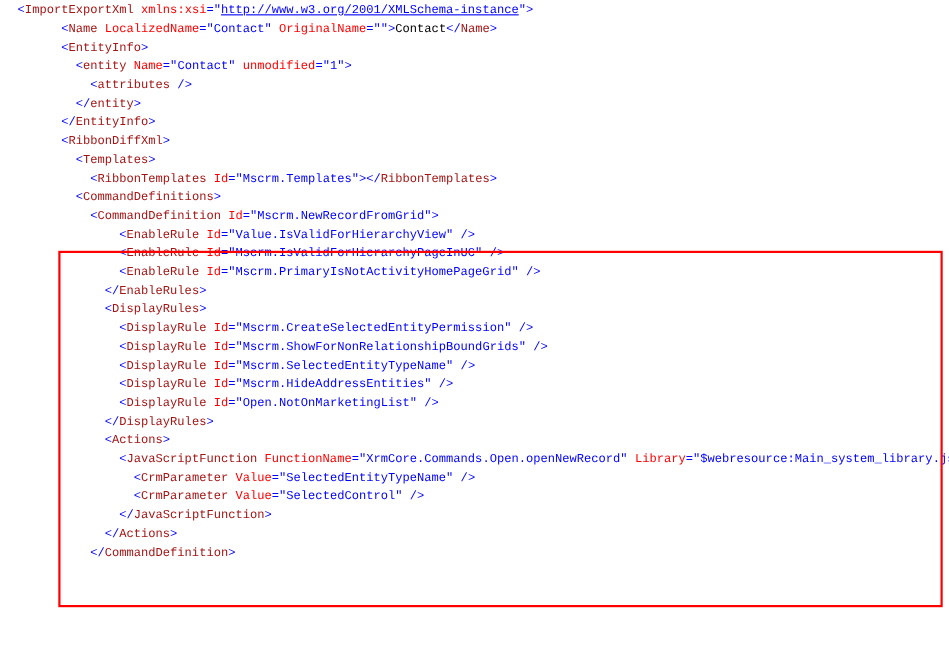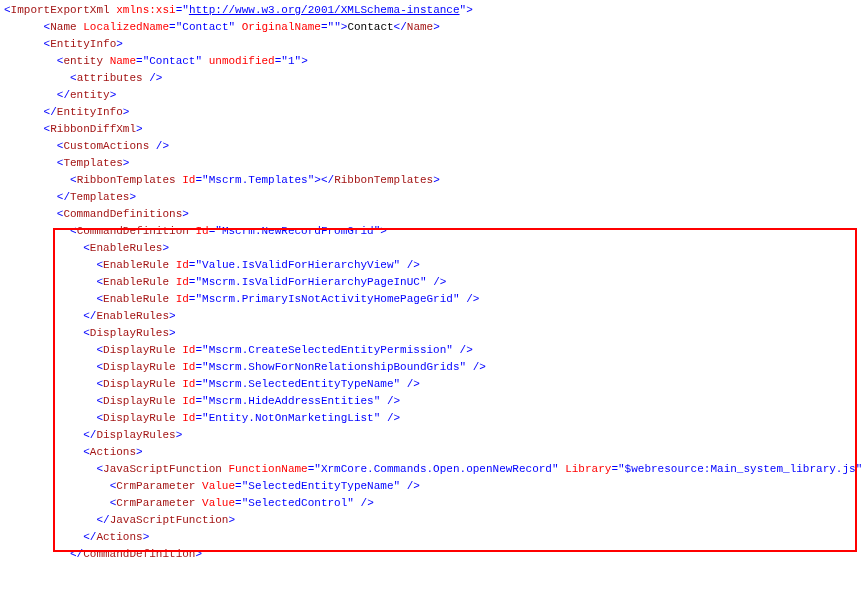--- a/index.html
+++ b/index.html
@@ -6,21 +6,21 @@
     margin: 0;
     background: #fff;
     font-family: Consolas, "Courier New", monospace;
     font-size: 11px;
     line-height: 17px;
     color: #000;
     padding: 2px 0 8px 0;
   }
   .line {
     white-space: pre;
-    padding-left: 4px;
+    padding-left: 16px;
   }
   .b  { color: #0000ff; }   
   .tag{ color: #a31515; }   
   .att{ color: #ff0000; }   
   .val{ color: #0000ff; }   
   .lnk{ color: #0000ff; text-decoration: underline; }
   .txt{ color: #000; }
 
   .highlight-box {
     position: absolute;
@@ -37,37 +37,34 @@
 
 <div id="code">
     <div class="line"><span class="b">&lt;</span><span class="tag">ImportExportXml</span> <span class="att">xmlns:xsi</span><span class="b">=</span><span class="b">"</span><span class="lnk">http://www.w3.org/2001/XMLSchema-instance</span><span class="b">"</span><span class="b">&gt;</span></div>
     <div class="line">      <span class="b">&lt;</span><span class="tag">Name</span> <span class="att">LocalizedName</span><span class="b">=</span><span class="b">"</span><span class="val">Contact</span><span class="b">"</span> <span class="att">OriginalName</span><span class="b">=</span><span class="b">"</span><span class="val"></span><span class="b">"</span><span class="b">&gt;</span><span class="txt">Contact</span><span class="b">&lt;/</span><span class="tag">Name</span><span class="b">&gt;</span></div>
     <div class="line">      <span class="b">&lt;</span><span class="tag">EntityInfo</span><span class="b">&gt;</span></div>
     <div class="line">        <span class="b">&lt;</span><span class="tag">entity</span> <span class="att">Name</span><span class="b">=</span><span class="b">"</span><span class="val">Contact</span><span class="b">"</span> <span class="att">unmodified</span><span class="b">=</span><span class="b">"</span><span class="val">1</span><span class="b">"</span><span class="b">&gt;</span></div>
     <div class="line">          <span class="b">&lt;</span><span class="tag">attributes</span><span class="b"> /&gt;</span></div>
     <div class="line">        <span class="b">&lt;/</span><span class="tag">entity</span><span class="b">&gt;</span></div>
     <div class="line">      <span class="b">&lt;/</span><span class="tag">EntityInfo</span><span class="b">&gt;</span></div>
     <div class="line">      <span class="b">&lt;</span><span class="tag">RibbonDiffXml</span><span class="b">&gt;</span></div>
-    <div class="line">        <span class="b">&lt;</span><span class="tag">CustomActions</span><span class="b"> /&gt;</span></div>
     <div class="line">        <span class="b">&lt;</span><span class="tag">Templates</span><span class="b">&gt;</span></div>
     <div class="line">          <span class="b">&lt;</span><span class="tag">RibbonTemplates</span> <span class="att">Id</span><span class="b">=</span><span class="b">"</span><span class="val">Mscrm.Templates</span><span class="b">"</span><span class="b">&gt;</span><span class="b">&lt;/</span><span class="tag">RibbonTemplates</span><span class="b">&gt;</span></div>
-    <div class="line">        <span class="b">&lt;/</span><span class="tag">Templates</span><span class="b">&gt;</span></div>
     <div class="line">        <span class="b">&lt;</span><span class="tag">CommandDefinitions</span><span class="b">&gt;</span></div>
     <div class="line">          <span class="b">&lt;</span><span class="tag">CommandDefinition</span> <span class="att">Id</span><span class="b">=</span><span class="b">"</span><span class="val">Mscrm.NewRecordFromGrid</span><span class="b">"</span><span class="b">&gt;</span></div>
-    <div class="line">            <span class="b">&lt;</span><span class="tag">EnableRules</span><span class="b">&gt;</span></div>
     <div class="line">              <span class="b">&lt;</span><span class="tag">EnableRule</span> <span class="att">Id</span><span class="b">=</span><span class="b">"</span><span class="val">Value.IsValidForHierarchyView</span><span class="b">"</span><span class="b"> /&gt;</span></div>
     <div class="line">              <span class="b">&lt;</span><span class="tag">EnableRule</span> <span class="att">Id</span><span class="b">=</span><span class="b">"</span><span class="val">Mscrm.IsValidForHierarchyPageInUC</span><span class="b">"</span><span class="b"> /&gt;</span></div>
     <div class="line">              <span class="b">&lt;</span><span class="tag">EnableRule</span> <span class="att">Id</span><span class="b">=</span><span class="b">"</span><span class="val">Mscrm.PrimaryIsNotActivityHomePageGrid</span><span class="b">"</span><span class="b"> /&gt;</span></div>
     <div class="line">            <span class="b">&lt;/</span><span class="tag">EnableRules</span><span class="b">&gt;</span></div>
     <div class="line">            <span class="b">&lt;</span><span class="tag">DisplayRules</span><span class="b">&gt;</span></div>
     <div class="line">              <span class="b">&lt;</span><span class="tag">DisplayRule</span> <span class="att">Id</span><span class="b">=</span><span class="b">"</span><span class="val">Mscrm.CreateSelectedEntityPermission</span><span class="b">"</span><span class="b"> /&gt;</span></div>
     <div class="line">              <span class="b">&lt;</span><span class="tag">DisplayRule</span> <span class="att">Id</span><span class="b">=</span><span class="b">"</span><span class="val">Mscrm.ShowForNonRelationshipBoundGrids</span><span class="b">"</span><span class="b"> /&gt;</span></div>
     <div class="line">              <span class="b">&lt;</span><span class="tag">DisplayRule</span> <span class="att">Id</span><span class="b">=</span><span class="b">"</span><span class="val">Mscrm.SelectedEntityTypeName</span><span class="b">"</span><span class="b"> /&gt;</span></div>
     <div class="line">              <span class="b">&lt;</span><span class="tag">DisplayRule</span> <span class="att">Id</span><span class="b">=</span><span class="b">"</span><span class="val">Mscrm.HideAddressEntities</span><span class="b">"</span><span class="b"> /&gt;</span></div>
-    <div class="line">              <span class="b">&lt;</span><span class="tag">DisplayRule</span> <span class="att">Id</span><span class="b">=</span><span class="b">"</span><span class="val">Entity.NotOnMarketingList</span><span class="b">"</span><span class="b"> /&gt;</span></div>
+    <div class="line">              <span class="b">&lt;</span><span class="tag">DisplayRule</span> <span class="att">Id</span><span class="b">=</span><span class="b">"</span><span class="val">Open.NotOnMarketingList</span><span class="b">"</span><span class="b"> /&gt;</span></div>
     <div class="line">            <span class="b">&lt;/</span><span class="tag">DisplayRules</span><span class="b">&gt;</span></div>
     <div class="line">            <span class="b">&lt;</span><span class="tag">Actions</span><span class="b">&gt;</span></div>
     <div class="line">              <span class="b">&lt;</span><span class="tag">JavaScriptFunction</span> <span class="att">FunctionName</span><span class="b">=</span><span class="b">"</span><span class="val">XrmCore.Commands.Open.openNewRecord</span><span class="b">"</span> <span class="att">Library</span><span class="b">=</span><span class="b">"</span><span class="val">$webresource:Main_system_library.js</span><span class="b">"</span></div>
     <div class="line">                <span class="b">&lt;</span><span class="tag">CrmParameter</span> <span class="att">Value</span><span class="b">=</span><span class="b">"</span><span class="val">SelectedEntityTypeName</span><span class="b">"</span><span class="b"> /&gt;</span></div>
     <div class="line">                <span class="b">&lt;</span><span class="tag">CrmParameter</span> <span class="att">Value</span><span class="b">=</span><span class="b">"</span><span class="val">SelectedControl</span><span class="b">"</span><span class="b"> /&gt;</span></div>
     <div class="line">              <span class="b">&lt;/</span><span class="tag">JavaScriptFunction</span><span class="b">&gt;</span></div>
     <div class="line">            <span class="b">&lt;/</span><span class="tag">Actions</span><span class="b">&gt;</span></div>
     <div class="line">          <span class="b">&lt;/</span><span class="tag">CommandDefinition</span><span class="b">&gt;</span></div>
   </div>
 

